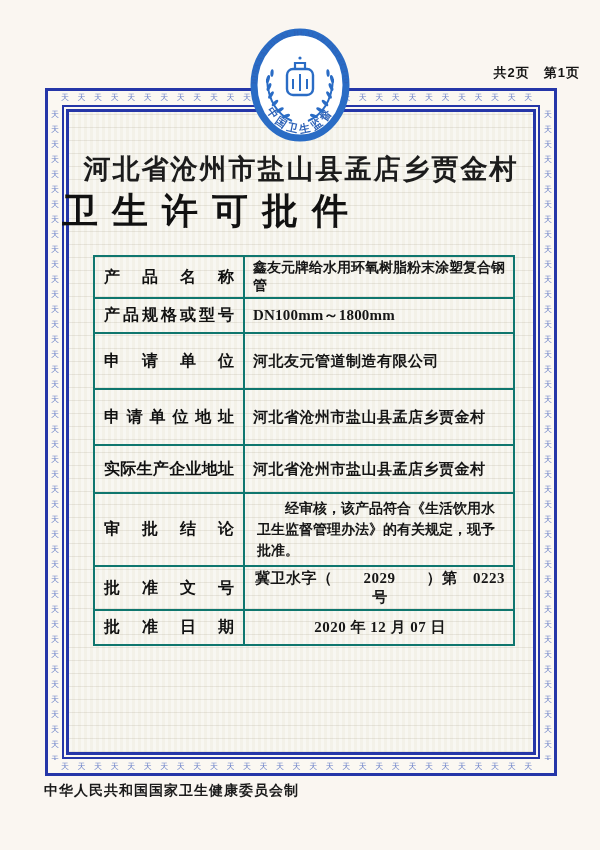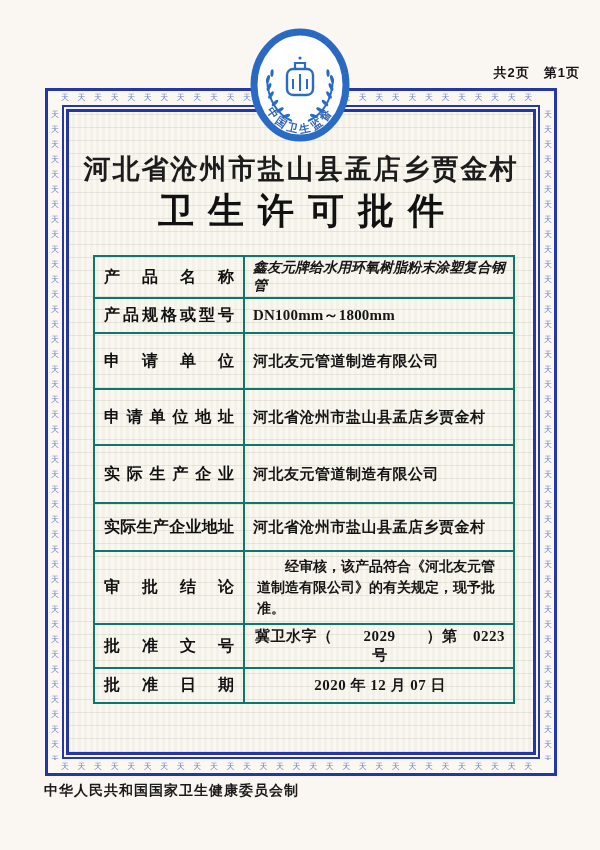--- a/index.html
+++ b/index.html
@@ -43,21 +43,21 @@
       repeating-linear-gradient(0deg, rgba(145,135,112,.16) 0 1px, transparent 1px 13px),
       repeating-linear-gradient(90deg, rgba(255,255,255,.45) 0 3px, transparent 3px 6px);
   }
 
   
   .title1{
     position:absolute;top:60px;left:0;right:0;text-align:center;
     font-size:27px;font-weight:bold;letter-spacing:2px;color:#1c1c1c;
   }
   .title2{
-    position:absolute;top:96px;left:0;right:0;text-align:center;
+    position:absolute;top:96px;left:0;right:0;
     font-size:36px;font-weight:bold;letter-spacing:14px;text-indent:14px;color:#111;
   }
 
   
   table.cert{
     position:absolute;left:45px;top:164px;width:422px;
     border-collapse:collapse;table-layout:fixed;
   }
   table.cert td{
     border:2px solid #0f766e;vertical-align:middle;box-sizing:border-box;
@@ -105,45 +105,41 @@
     <div class="inner1"></div>
     <div class="inner2"></div>
 
     <div class="title1">河北省沧州市盐山县孟店乡贾金村</div>
     <div class="title2">卫生许可批件</div>
 
     <table class="cert">
       <tbody>
           <tr class="r0">
         <td class="lbl">产　品　名　称</td>
-        <td class="val" style="font-size:14px;letter-spacing:0;font-style:italic;">鑫友元牌给水用环氧树脂粉末涂塑复合钢管</td>
+        <td class="val" style="font-size:14px;letter-spacing:0;">鑫友元牌给水用环氧树脂粉末涂塑复合钢管</td>
       </tr>
       <tr class="r2">
         <td class="lbl">产品规格或型号</td>
         <td class="val val-spec">DN100mm～1800mm</td>
       </tr>
       <tr class="r3">
         <td class="lbl">申　请　单　位</td>
         <td class="val">河北友元管道制造有限公司</td>
       </tr>
       <tr class="r4">
         <td class="lbl">申 请 单 位 地 址</td>
         <td class="val">河北省沧州市盐山县孟店乡贾金村</td>
       </tr>
-      <tr class="r5">
-        <td class="lbl">实 际 生 产 企 业</td>
-        <td class="val">河北友元管道制造有限公司</td>
-      </tr>
       <tr class="r6">
         <td class="lbl">实际生产企业地址</td>
         <td class="val">河北省沧州市盐山县孟店乡贾金村</td>
       </tr>
       <tr class="r7">
         <td class="lbl">审　批　结　论</td>
-        <td class="val val-concl">经审核，该产品符合《河北友元管道制造有限公司》的有关规定，现予批准。</td>
+        <td class="val val-concl">经审核，该产品符合《生活饮用水卫生监督管理办法》的有关规定，现予批准。</td>
       </tr>
       <tr class="r8">
         <td class="lbl">批　准　文　号</td>
         <td class="val val-center">冀卫水字（　　2029　　）第　0223　号</td>
       </tr>
       <tr class="r9">
         <td class="lbl">批　准　日　期</td>
         <td class="val val-center">2020 年 12 月 07 日</td>
       </tr>
     </tbody>

